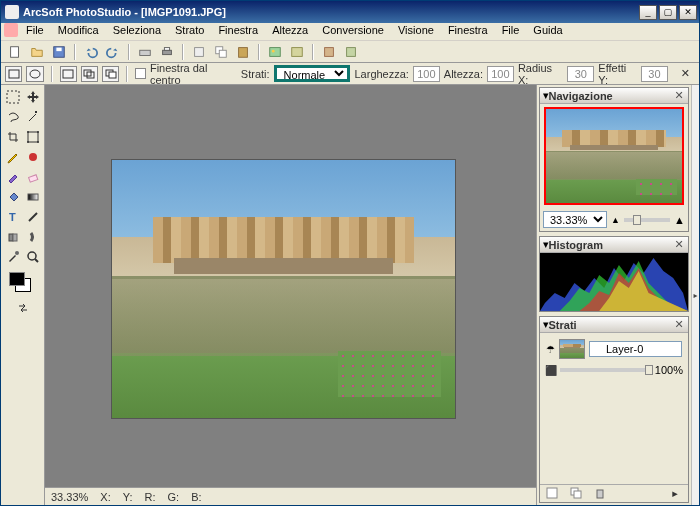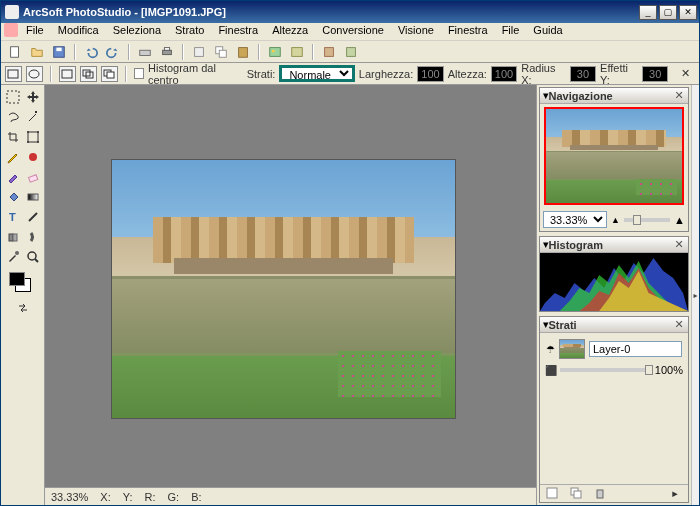--- a/index.html
+++ b/index.html
@@ -13,21 +13,21 @@
 .menubar .micon { width:14px; height:14px; background:#faa; border-radius:2px; }
 .toolbar { height: 22px; background: #ece9d8; display: flex; align-items: center; padding: 2px 4px; gap: 2px; border-bottom: 1px solid #999; }
 .tbtn { width: 20px; height: 18px; display:flex; align-items:center; justify-content:center; color:#333; }
 .tbtn svg { width: 14px; height: 14px; }
 .sep { width: 2px; height: 16px; border-left: 1px solid #aaa; border-right: 1px solid #fff; margin: 0 3px; }
 .opts { height: 22px; background: #ece9d8; display:flex; align-items:center; padding: 2px 4px; gap: 4px; border-bottom: 1px solid #999; }
 .shapebtn { width:18px; height:16px; border:1px solid #888; background:#f4f4f4; display:flex; align-items:center; justify-content:center; }
 .cbox { width:11px; height:11px; border:1px solid #888; background:#fff; }
 .lbl { color:#333; }
 .sel { height: 17px; border:3px solid #0f766e; background:#fff; padding: 0 3px; }
-.numbox { width: 28px; height: 16px; border:1px solid #999; background:#000000; color:#888; text-align:center; padding:1px; }
+.numbox { width: 28px; height: 16px; border:1px solid #999; background:#ffffff; color:#888; text-align:center; padding:1px; }
 .main { flex:1; display:flex; background:#ece9d8; min-height:0; }
 .toolpal { width: 44px; background:#ece9d8; display:flex; flex-direction:column; align-items:center; padding: 3px 2px; gap: 2px; border-right:1px solid #999; }
 .toolrow { display:flex; gap:2px; }
 .tool { width:18px; height:18px; background:#ece9d8; border:1px solid transparent; display:flex; align-items:center; justify-content:center; }
 .swatch { width: 28px; height: 22px; margin-top:4px; position:relative; }
 .swatch .bg { position:absolute; top:6px; left:6px; width:16px; height:14px; background:#fff; border:1px solid #000; }
 .swatch .fg { position:absolute; top:0; left:0; width:16px; height:14px; background:#000; border:1px solid #888; }
 .canvas-area { flex:1; background:#808080; position:relative; overflow:hidden; }
 .doc { position:absolute; top:74px; left:66px; width:345px; height:260px; }
 .img-sim { width:100%; height:100%; background:
@@ -51,21 +51,21 @@
 .nav-thumb .img-sim { border:none; }
 .nav-ctrl { display:flex; align-items:center; gap:4px; padding:3px; }
 .zoom-sel { height:17px; border:1px solid #7f9db9; background:#fff; padding:0 2px; }
 .slider { flex:1; height:4px; background:#ccc; position:relative; }
 .slider .thumb { position:absolute; left:20%; top:-3px; width:8px; height:10px; background:#ece9d8; border:1px solid #888; }
 .histo { width:100%; height:58px; background:#000; position:relative; overflow:hidden; }
 .histo svg { width:100%; height:100%; }
 .layers-body { padding:3px; }
 .layer-row { display:flex; align-items:center; gap:4px; padding:2px; border:1px solid transparent; }
 .layer-thumb { width:26px; height:20px; border:1px solid #888; }
-.layer-name { flex:1; border:1px solid #7f9db9; background:#fff; padding:1px 3px; }
+.layer-name { flex:1; border:1px solid #7f9db9; background:#fff; padding:1px 16px; }
 .layer-slider { display:flex; align-items:center; gap:3px; padding:2px; }
 .pfoot { height:18px; background:#ece9d8; border-top:1px solid #aaa; display:flex; align-items:center; padding:0 3px; gap:4px; margin-top:auto; }
 .side-strip { width:8px; background:#f0f0f0; border-left:1px solid #bbb; display:flex; align-items:center; justify-content:center; }
 .side-strip .arrow { color:#444; font-size:8px; }
 .spacer { flex:1; }
 </style>
 </head>
 <body>
 
 <div class="titlebar">
@@ -199,21 +199,21 @@
       </svg>
     </div>
   <div class="shapebtn">
       <svg width="12" height="10">
         <rect x="1" y="1" width="7" height="6" fill="none" stroke="#333"></rect>
         <rect x="4" y="3" width="7" height="6" fill="#fff" stroke="#333"></rect>
       </svg>
     </div>
   <div class="sep"></div>
   <div class="cbox"></div>
-  <span class="lbl">Histogram dal centro</span>
+  <span class="lbl">Finestra dal centro</span>
   <span class="lbl">Strati:</span>
   <select class="sel" style="width:80px"><option>Normale</option></select>
   <span class="lbl">Larghezza:</span>
   <div class="numbox">100</div>
   <span class="lbl">Altezza:</span>
   <div class="numbox">100</div>
   <span class="lbl">Radius X:</span>
   <div class="numbox">30</div>
   <span class="lbl">Effetti Y:</span>
   <div class="numbox">30</div>

